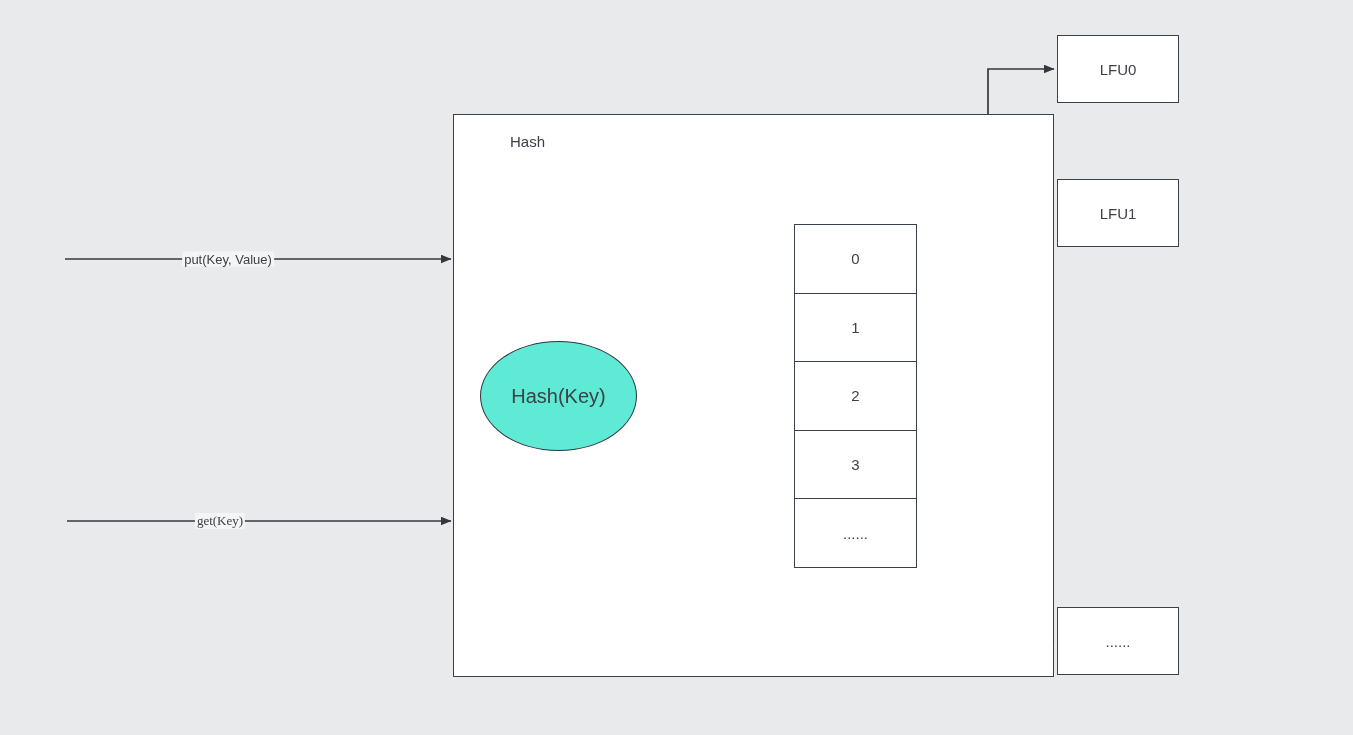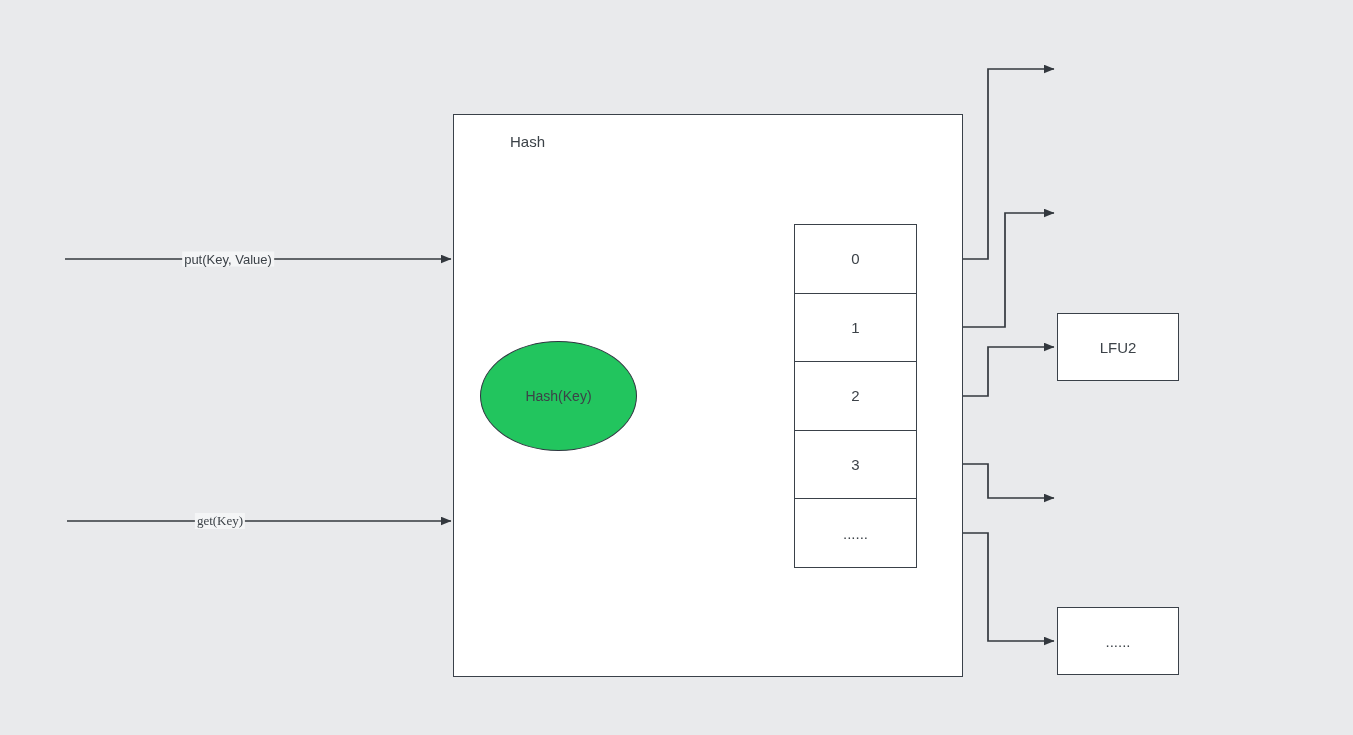--- a/index.html
+++ b/index.html
@@ -35,48 +35,48 @@
     display: flex;
     align-items: center;
     justify-content: center;
     color: #3c4248;
     font-size: 15px;
   }
 
   #hash-container {
     left: 453px;
     top: 114px;
-    width: 510px;
+    width: 601px;
     height: 563px;
     display: block;
   }
   #hash-container-label {
     position: absolute;
     left: 56px;
     top: 18px;
     font-size: 15px;
     color: #3c4248;
     white-space: nowrap;
   }
 
   #hash-key-ellipse {
     position: absolute;
     left: 480px;
     top: 341px;
     width: 157px;
     height: 110px;
     box-sizing: border-box;
-    background: #22c55e;
+    background: #5eead4;
     border: 1.7px solid #2f3640;
     border-radius: 50%;
     display: flex;
     align-items: center;
     justify-content: center;
     color: #3c4248;
-    font-size: 14px;
+    font-size: 20px;
   }
 
   
   #bucket-array {
     position: absolute;
     left: 794px;
     top: 224px;
     width: 123px;
     height: 344px;
     box-sizing: border-box;
@@ -177,22 +177,25 @@
       <span>2</span>
     </div>
     <div class="bucket-cell">
       <span>3</span>
     </div>
     <div class="bucket-cell">
       <span>......</span>
     </div>
   </div>
 
-  <div class="box lfu-box" id="lfu-2">
-    <span>LFU2</span>
+  <div class="box lfu-box" id="lfu-0">
+    <span>LFU0</span>
+  </div>
+  <div class="box lfu-box" id="lfu-1">
+    <span>LFU1</span>
   </div>
   <div class="box lfu-box" id="lfu-more">
     <span>......</span>
   </div>
 
   <span class="edge-label" id="label-put">put(Key, Value)</span>
   <span class="edge-label" id="label-get">get(Key)</span>
 
 </div>
 

